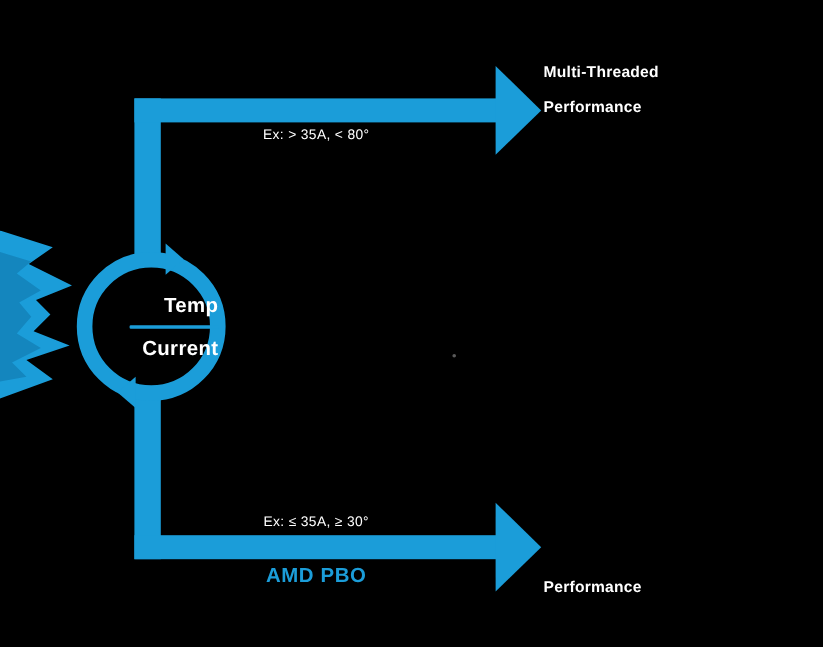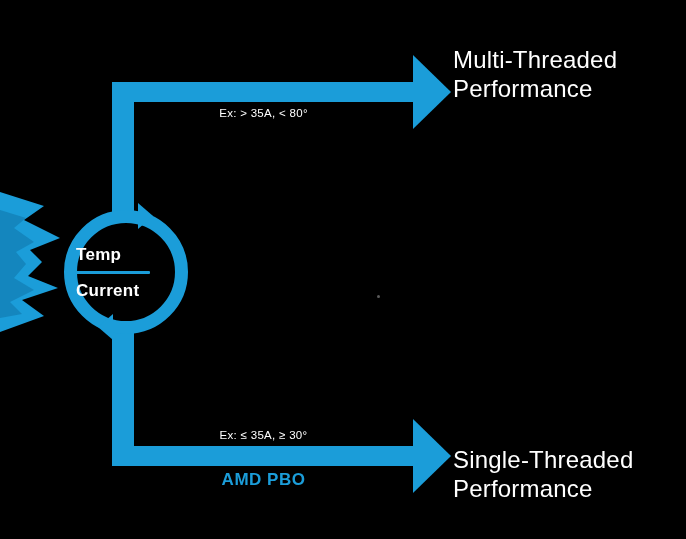--- a/index.html
+++ b/index.html
@@ -29,22 +29,22 @@
   .arrowhead{position:absolute;width:0;height:0;
     border-top:37px solid transparent;
     border-bottom:37px solid transparent;
     border-left:38px solid var(--accent);z-index:1;}
   .arrowhead.top{left:413px;top:55px;}
   .arrowhead.bottom{left:413px;top:419px;}
 
   
   .cycle-ring{position:absolute;left:64px;top:210px;width:124px;height:124px;
     border:13px solid var(--accent);border-radius:50%;background:var(--bg);z-index:2;}
-  .cycle-content{position:absolute;left:76px;top:210px;width:124px;height:124px;
-    display:flex;flex-direction:column;align-items:flex-start;justify-content:center;z-index:3;}
+  .cycle-content{position:absolute;left:58px;top:210px;width:124px;height:124px;
+    display:flex;flex-direction:column;align-items:flex-end;justify-content:center;z-index:3;}
   .cycle-label{color:var(--text);font-weight:bold;font-size:17px;line-height:1;letter-spacing:.3px;}
   .cycle-divider{width:74px;height:3px;background:var(--accent);margin:8px 0;border-radius:1px;}
   .ring-arrow{position:absolute;width:0;height:0;z-index:3;}
   .ring-arrow.cw-top{left:138px;top:203px;
     border-top:13px solid transparent;border-bottom:13px solid transparent;
     border-left:15px solid var(--accent);}
   .ring-arrow.cw-bottom{left:98px;top:314px;
     border-top:13px solid transparent;border-bottom:13px solid transparent;
     border-right:15px solid var(--accent);}
 
@@ -53,22 +53,22 @@
 
   
   .path-label{position:absolute;left:112px;width:303px;text-align:center;
     color:var(--accent);font-weight:bold;font-size:17px;letter-spacing:.5px;z-index:4;}
   .path-label.top{top:58px;}
   .path-label.bottom{top:470px;}
   .path-example{position:absolute;left:112px;width:303px;text-align:center;
     color:var(--text);font-size:11.5px;letter-spacing:.3px;z-index:4;}
   .path-example.top{top:107px;}
   .path-example.bottom{top:429px;}
-  .result{position:absolute;left:453px;color:var(--text);font-weight:normal;
-    font-size:24px;line-height:29px;letter-spacing:.2px;z-index:4;}
+  .result{position:absolute;left:453px;color:var(--text);font-weight:bold;
+    font-size:13px;line-height:29px;letter-spacing:.2px;z-index:4;}
   .result.top{top:45px;}
   .result.bottom{top:445px;}
 
   .stray-dot{position:absolute;left:377px;top:295px;width:3px;height:3px;
     background:#5a5a5a;border-radius:50%;z-index:0;}
 </style>
 </head>
 <body>
 
 <div class="stage">
@@ -97,19 +97,19 @@
 
   <div class="path-example top">Ex: &gt; 35A, &lt; 80°</div>
   <div class="result top">
     <span>Multi-Threaded</span><br>
     <span>Performance</span>
   </div>
 
   <div class="path-example bottom">Ex: ≤ 35A, ≥ 30°</div>
   <div class="path-label bottom">AMD PBO</div>
   <div class="result bottom">
-    <span>Single-Threaded</span><br>
+    <br>
     <span>Performance</span>
   </div>
 
   <div class="stray-dot"></div>
 
 </div>
 
 </body></html>

